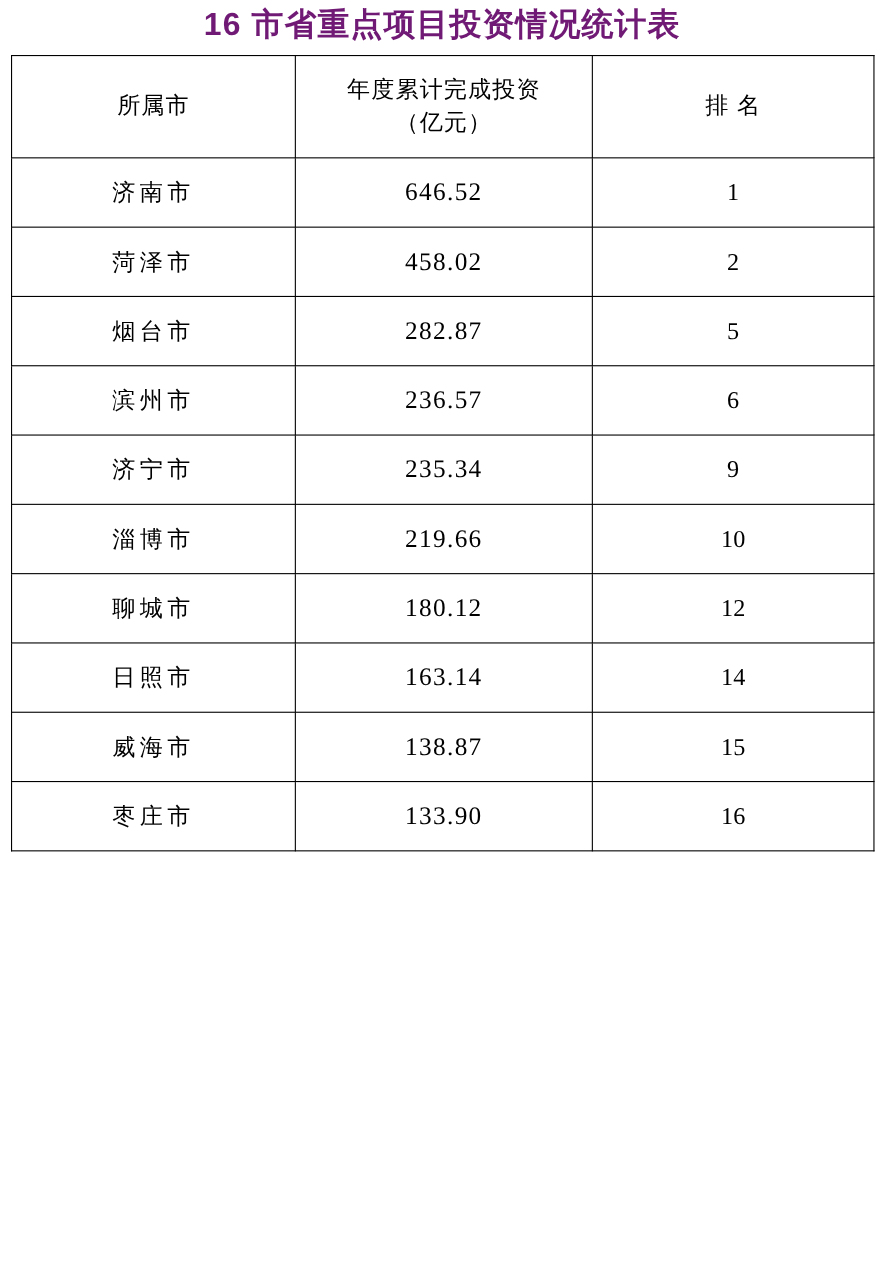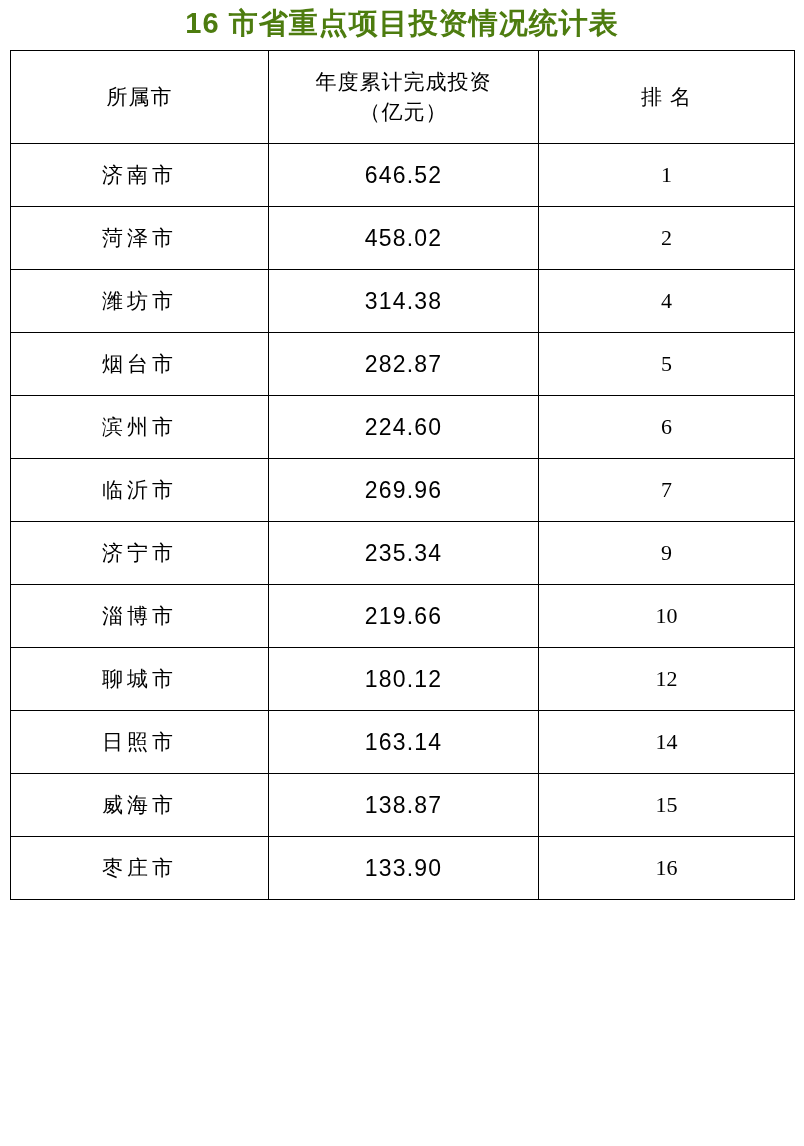--- a/index.html
+++ b/index.html
@@ -22,21 +22,21 @@
   }
   .doc-title {
     text-align: center;
     font-family: "Liberation Sans", "DejaVu Sans", sans-serif;
     font-weight: bold;
     font-size: 29px;
     letter-spacing: 1px;
     line-height: 1.0;
     padding-top: 9px;
     padding-bottom: 12px;
-    color: #4d7c0f;
+    color: #701a75;
   }
   table.stat-table {
     border-collapse: collapse;
     width: 784px;
     margin: 0 10px;
     table-layout: fixed;
   }
   table.stat-table td,
   table.stat-table th {
     border: 1.4px solid #000000;
@@ -64,21 +64,21 @@
     height: 62px;
     font-size: 21px;
   }
   .cell-city {
     font-family: Liberation Mono, monospace;
     letter-spacing: 4px;
     padding-left: 4px;
     font-size: 21px;
   }
   .cell-amount {
-    font-family: Liberation Sans, sans-serif;
+    font-family: Liberation Serif, serif;
     font-size: 23px;
     letter-spacing: 1.2px;
   }
   .cell-rank {
     font-family: "Liberation Serif", "DejaVu Serif", serif;
     font-size: 22px;
   }
 </style>
 </head>
 <body>
@@ -112,38 +112,28 @@
         <td class="body-cell cell-city">济南市</td>
         <td class="body-cell cell-amount">646.52</td>
         <td class="body-cell cell-rank">1</td>
       </tr>
       <tr>
         <td class="body-cell cell-city">菏泽市</td>
         <td class="body-cell cell-amount">458.02</td>
         <td class="body-cell cell-rank">2</td>
       </tr>
       <tr>
-        <td class="body-cell cell-city">潍坊市</td>
-        <td class="body-cell cell-amount">314.38</td>
-        <td class="body-cell cell-rank">4</td>
-      </tr>
-      <tr>
         <td class="body-cell cell-city">烟台市</td>
         <td class="body-cell cell-amount">282.87</td>
         <td class="body-cell cell-rank">5</td>
       </tr>
       <tr>
         <td class="body-cell cell-city">滨州市</td>
-        <td class="body-cell cell-amount">224.60</td>
+        <td class="body-cell cell-amount">236.57</td>
         <td class="body-cell cell-rank">6</td>
-      </tr>
-      <tr>
-        <td class="body-cell cell-city">临沂市</td>
-        <td class="body-cell cell-amount">269.96</td>
-        <td class="body-cell cell-rank">7</td>
       </tr>
       <tr>
         <td class="body-cell cell-city">济宁市</td>
         <td class="body-cell cell-amount">235.34</td>
         <td class="body-cell cell-rank">9</td>
       </tr>
       <tr>
         <td class="body-cell cell-city">淄博市</td>
         <td class="body-cell cell-amount">219.66</td>
         <td class="body-cell cell-rank">10</td>

